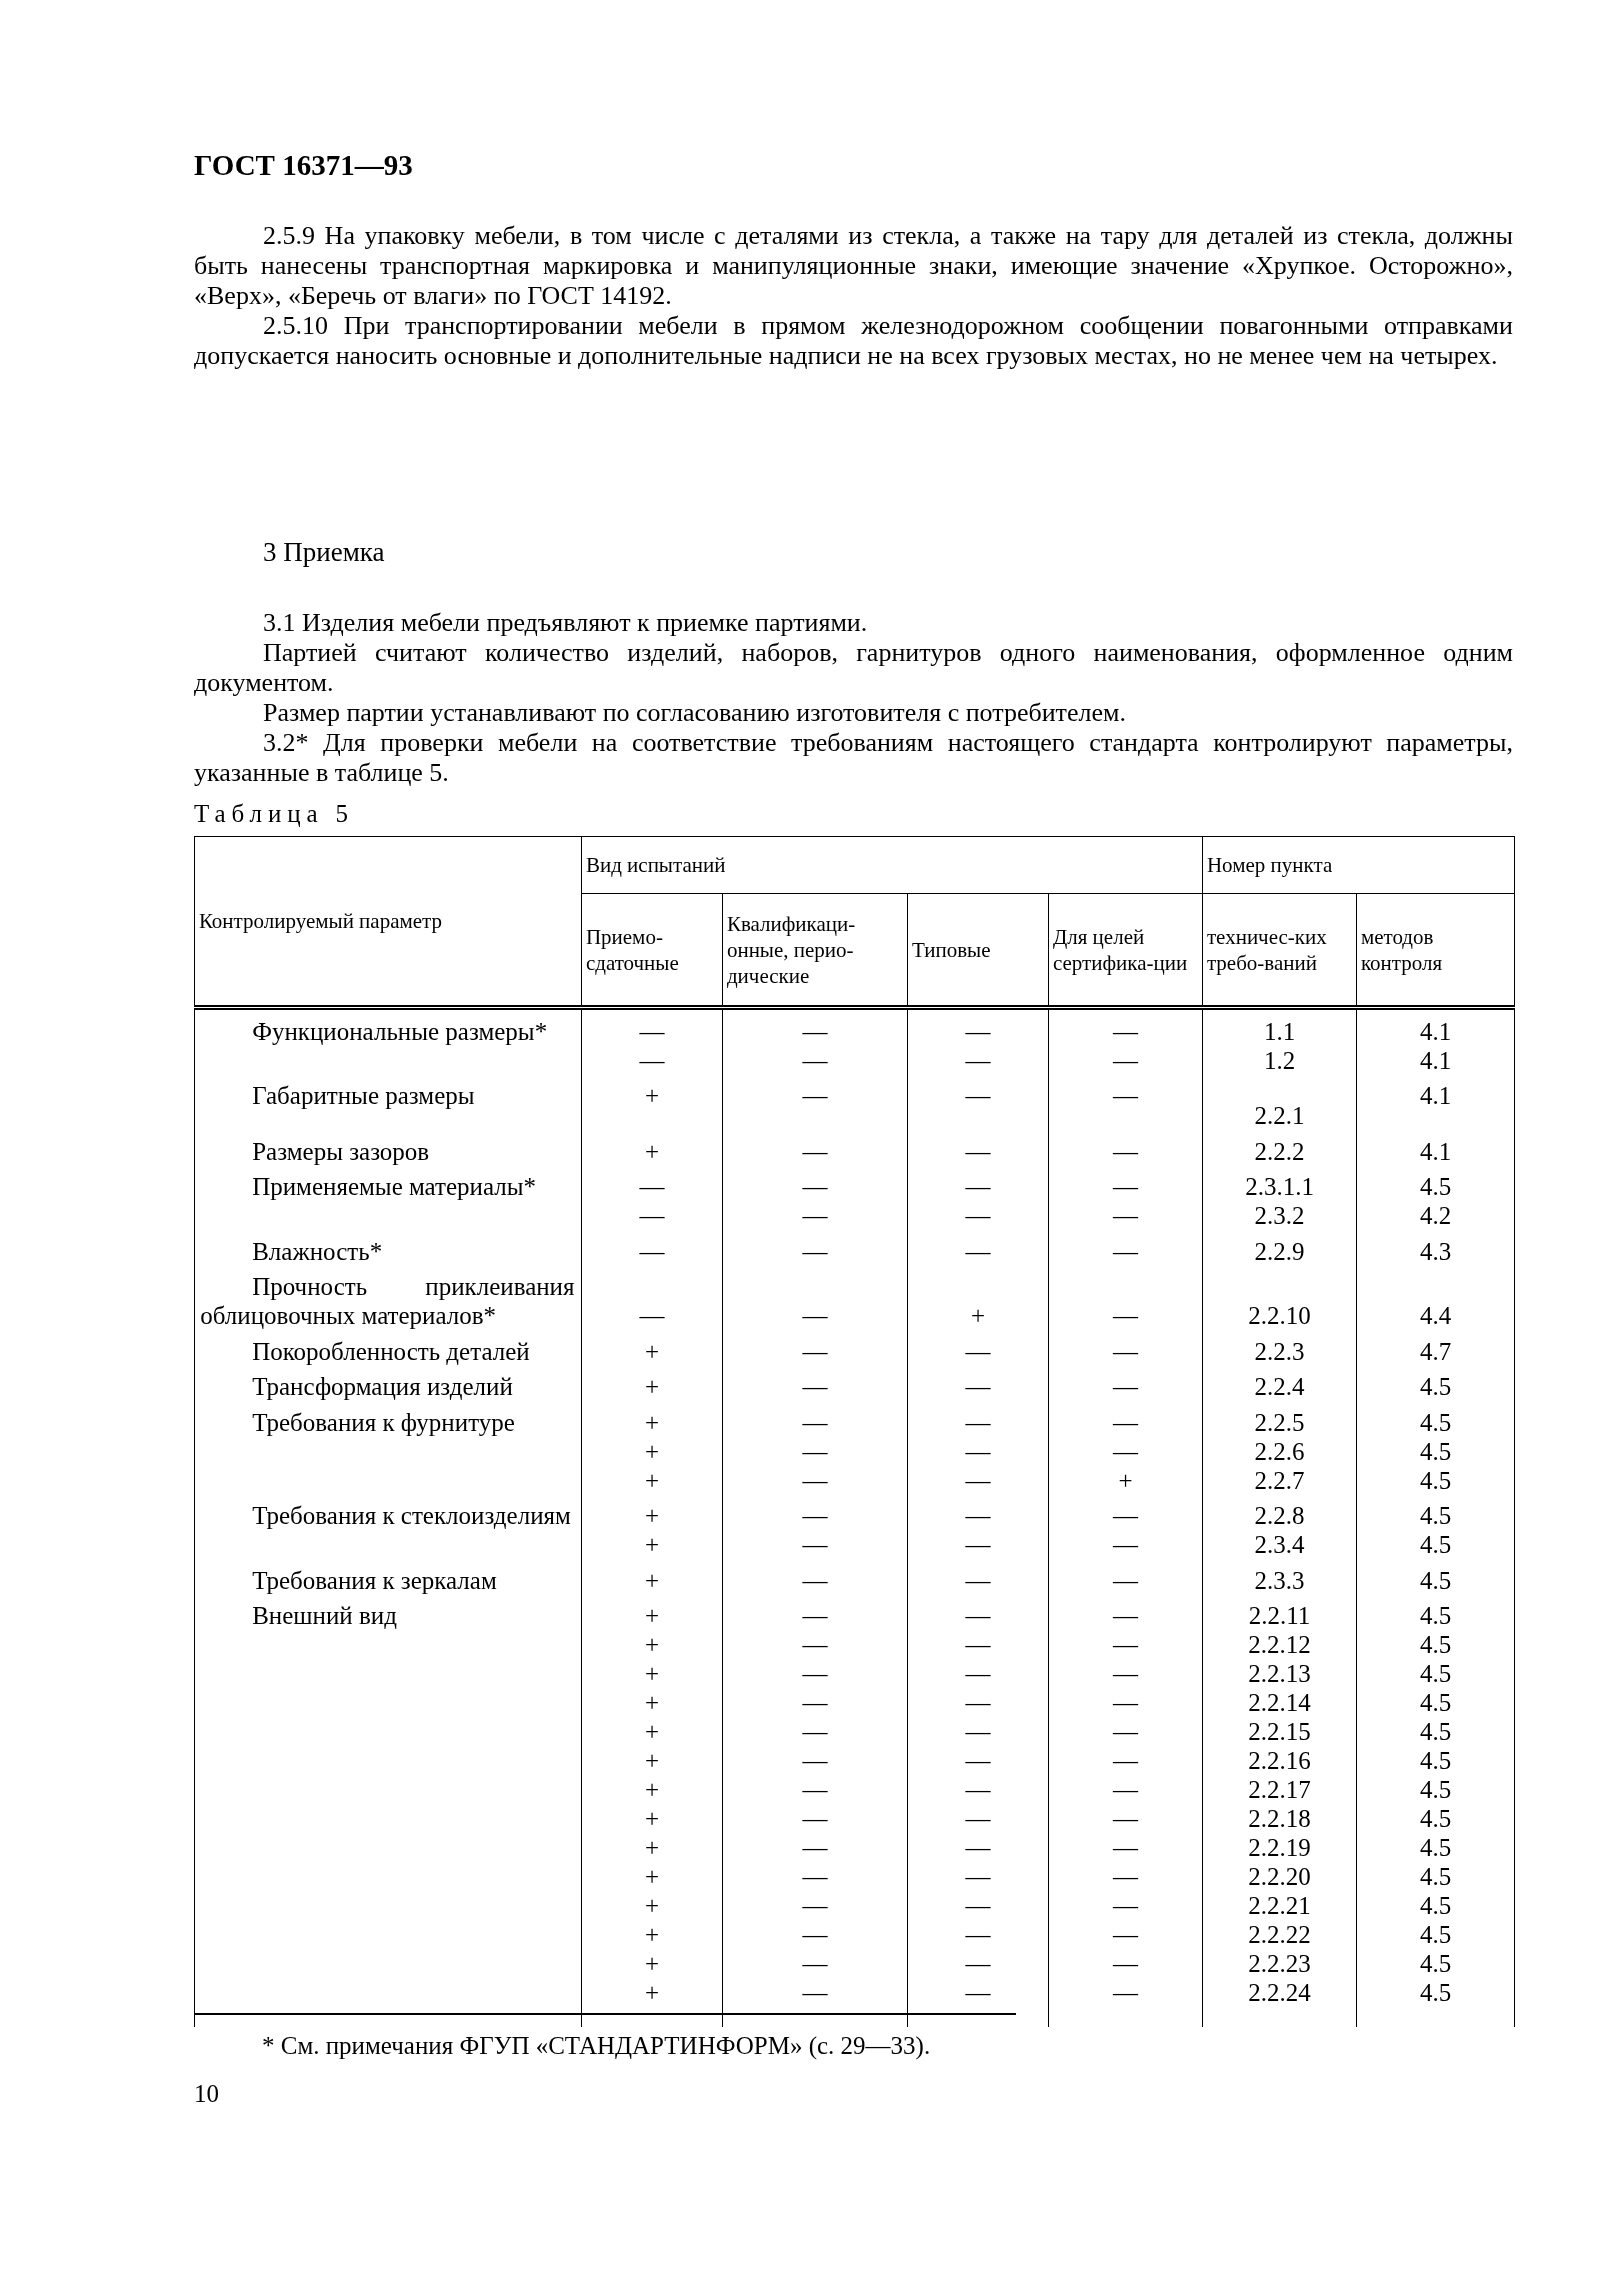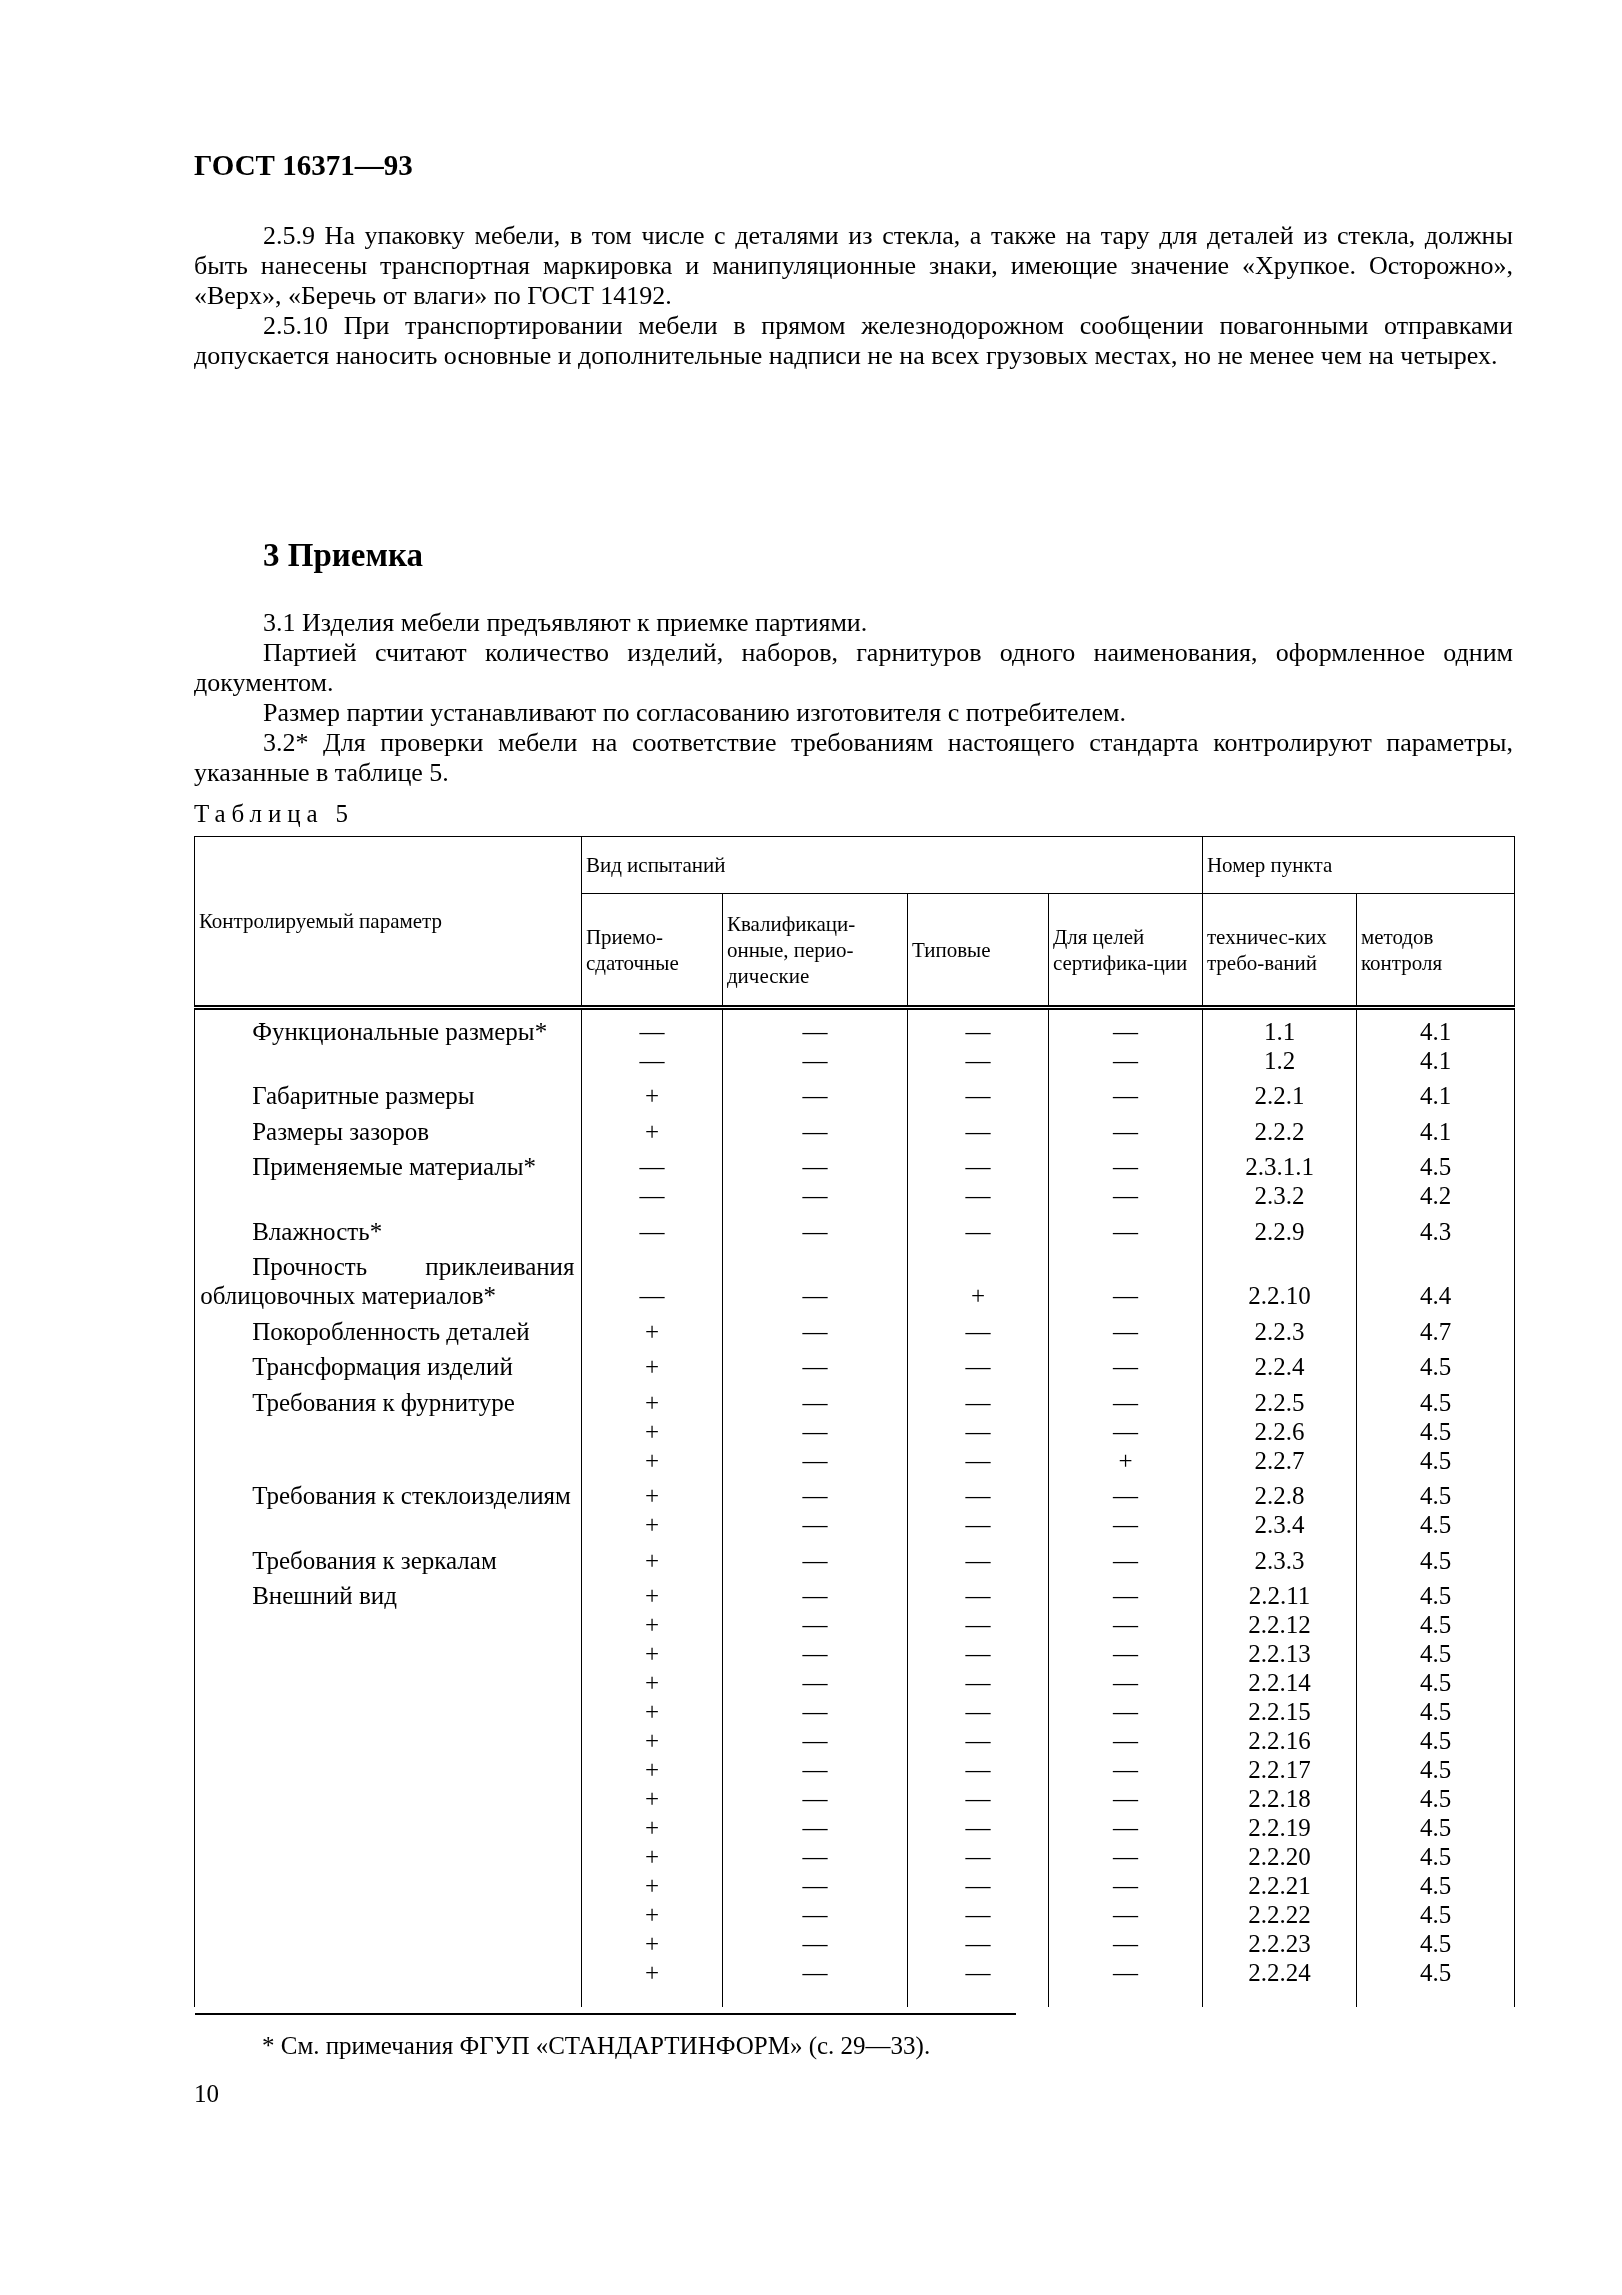--- a/index.html
+++ b/index.html
@@ -1,21 +1,21 @@
 <!DOCTYPE html>
 <html style="font-size:10.5px"><head>
 <meta charset="utf-8">
 <style>
   html, body { margin: 0; padding: 0; background: #ffffff; }
   body { width: 1623px; height: 2295px; position: relative; overflow: hidden;
          font-family: "Liberation Serif", "DejaVu Serif", serif; color: #000; }
   .page-header { position: absolute; left: 194px; top: 149px; font-size: 29px; font-weight: bold; }
   .text-block { position: absolute; left: 194px; width: 1319px; font-size: 26px; line-height: 30px; text-align: justify; }
   .text-block p { margin: 0; text-indent: 69px; }
-  .section-title { position: absolute; left: 263px; top: 537px; font-size: 33px; font-weight: bold; }
+  .section-title { position: absolute; left: 263px; top: 537px; font-size: 27px; font-weight: normal; }
   .table-caption { position: absolute; left: 194px; top: 800px; font-size: 25px; letter-spacing: 5.9px; }
   table.t5 { position: absolute; left: 194px; top: 836px; width: 1320px; border-collapse: collapse; table-layout: fixed; font-size: 21px; }
   table.t5 col.c0 { width: 387px; }
   table.t5 col.c1 { width: 141px; }
   table.t5 col.c2 { width: 185px; }
   table.t5 col.c3 { width: 141px; }
   table.t5 col.c4 { width: 154px; }
   table.t5 col.c5 { width: 154px; }
   table.t5 col.c6 { width: 158px; }
   table.t5 th { font-weight: normal; border: 1.3px solid #000; text-align: left; vertical-align: middle; line-height: 26px; padding: 0 3.9px; }
@@ -117,21 +117,21 @@
         <td>
           <div style="min-height: 29px;">—</div>
         </td>
         <td>
           <div style="min-height: 29px;">—</div>
         </td>
         <td>
           <div style="min-height: 29px;">—</div>
         </td>
         <td>
-          <div style="min-height: 29px;">2.2.1</div>
+          <div style="min-height: 29px; margin-top: 20px;">2.2.1</div>
         </td>
         <td>
           <div style="min-height: 29px;">4.1</div>
         </td>
       </tr>
       <tr class="grp">
         <td class="param">
           <span class="pt">Размеры зазоров</span>
         </td>
         <td>

